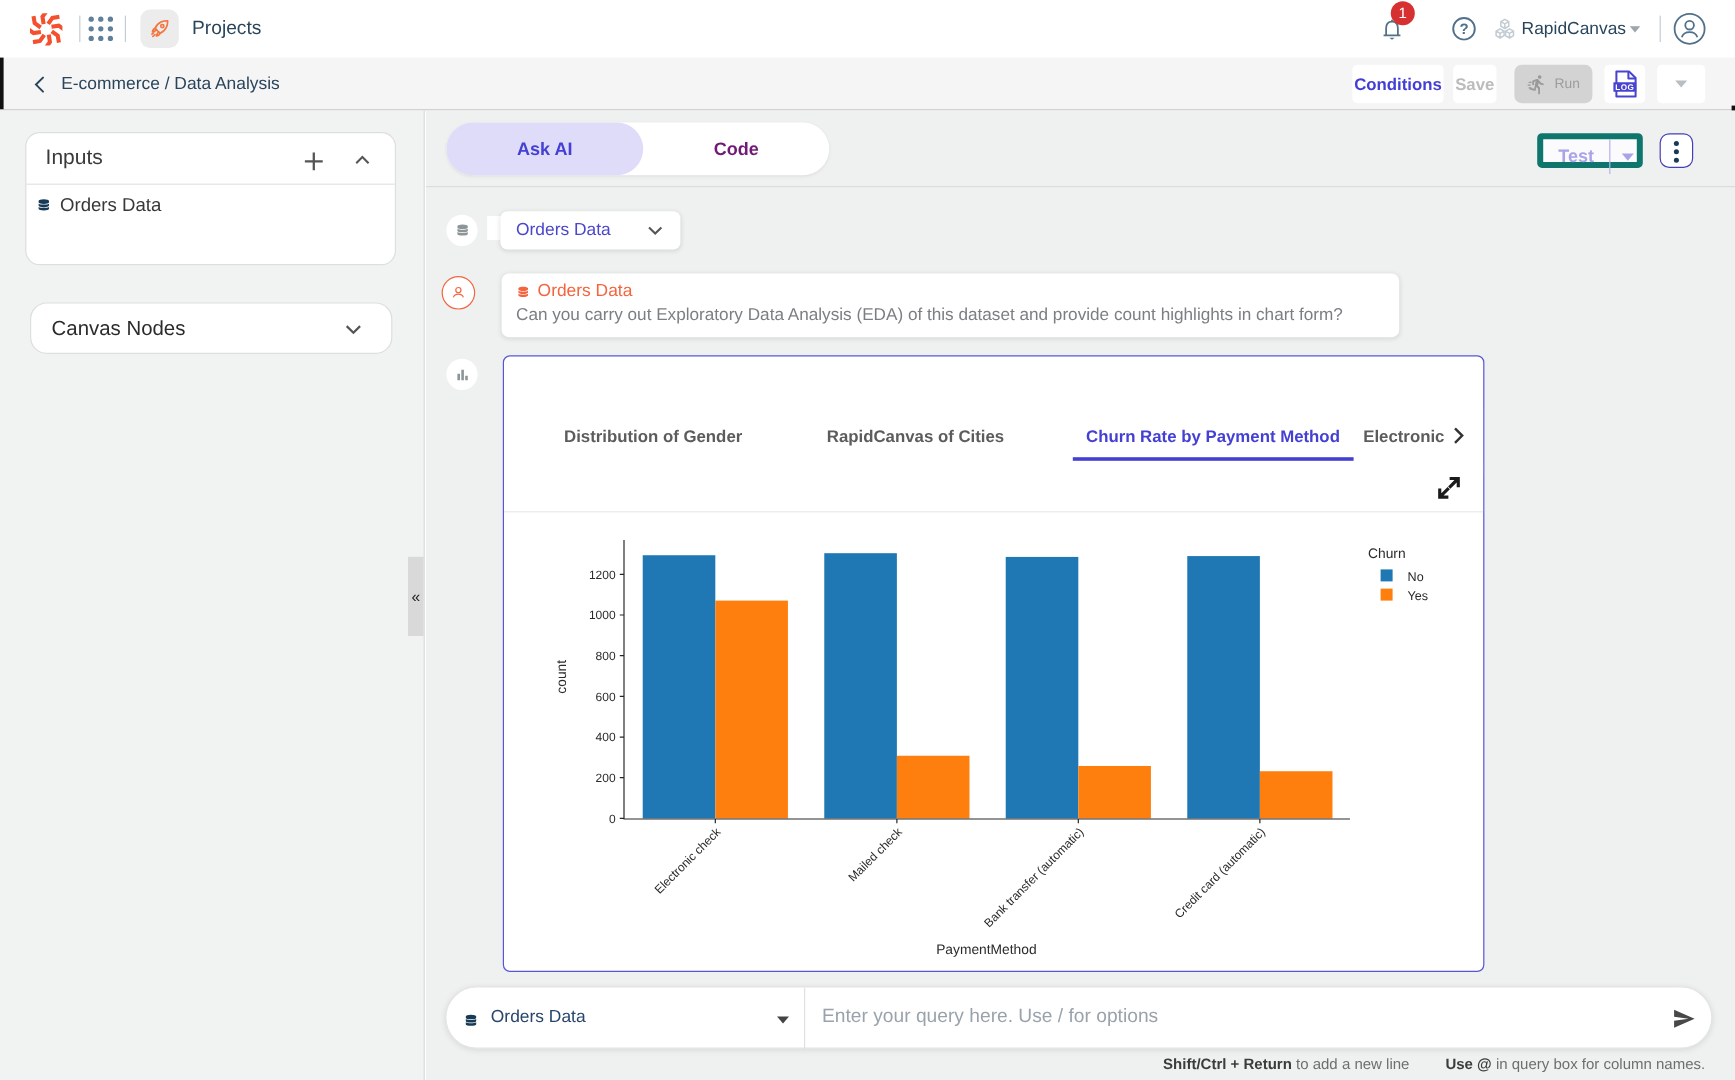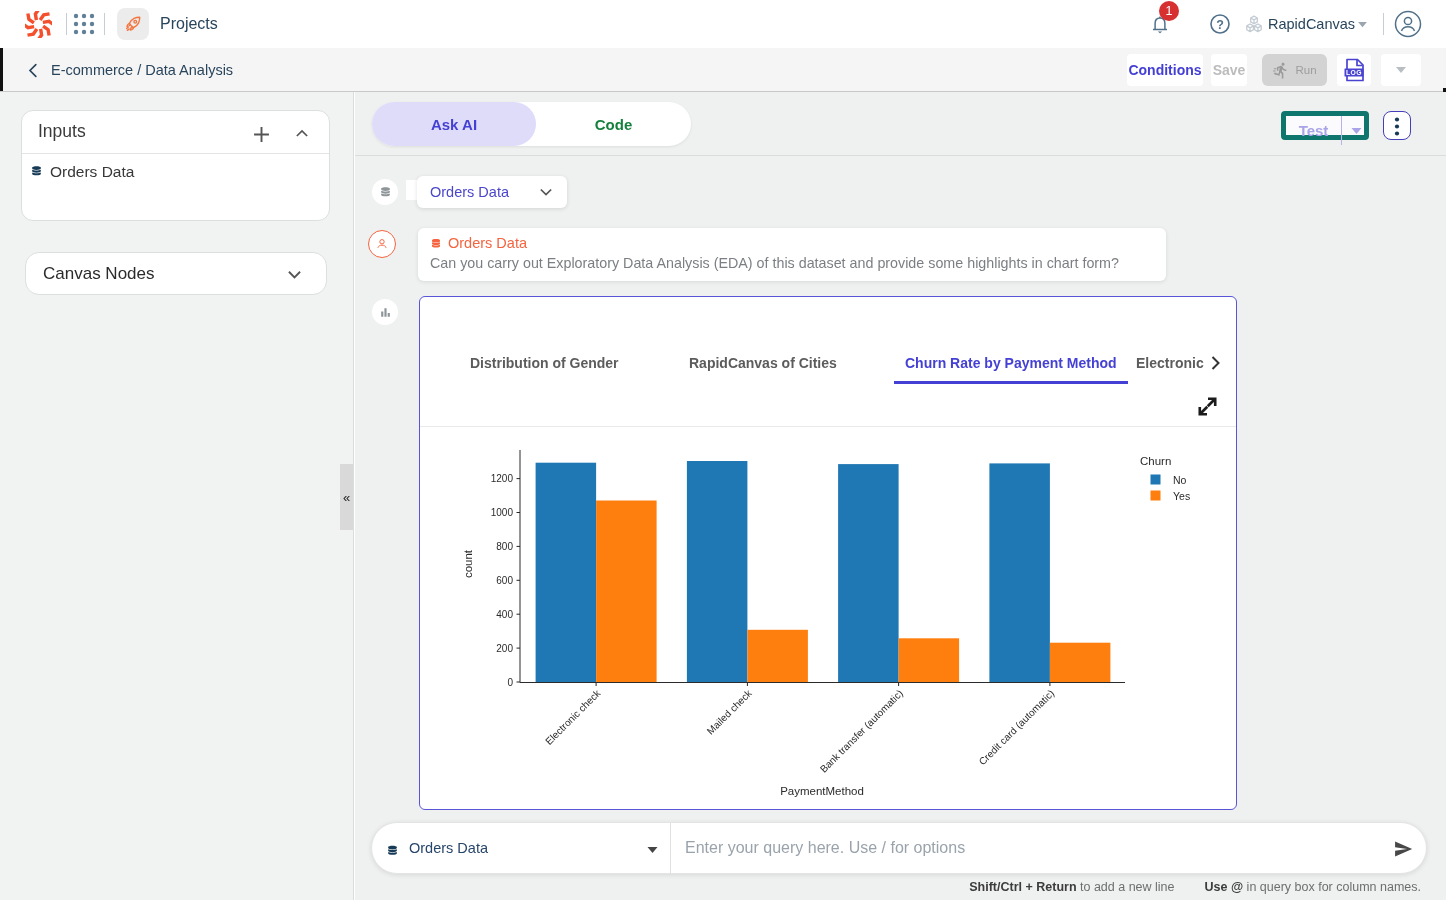--- a/index.html
+++ b/index.html
@@ -151,21 +151,21 @@
         <path d="M1 1 L7 7 L13 1"></path>
       </svg>
   </div>
   <div style="position:absolute; right:0; top:372px; width:13px; height:66px; background:#d9d9d9; display:flex; align-items:center; justify-content:center; font-size:13px; color:#222;">«</div>
 </div>
 
 <div class="main">
 
   <div style="position:absolute; left:17px; top:10px; width:319px; height:44px; background:#fff; border-radius:22px; box-shadow:0 1px 3px rgba(0,0,0,0.08);"></div>
   <div style="position:absolute; left:17px; top:10px; width:164px; height:44px; background:#dedcf9; border-radius:22px; display:flex; align-items:center; justify-content:center; color:#4540d4; font-weight:bold; font-size:15px;">Ask AI</div>
-  <div style="position:absolute; left:181px; top:10px; width:155px; height:44px; display:flex; align-items:center; justify-content:center; color:#15803d; font-weight:bold; font-size:15px;">Code</div>
+  <div style="position:absolute; left:181px; top:10px; width:155px; height:44px; display:flex; align-items:center; justify-content:center; color:#701a75; font-weight:bold; font-size:15px;">Code</div>
 
   <div style="position:absolute; left:926px; top:19px; width:88px; height:29px; border:5px solid #0f766e; border-radius:4px; background:#fbfbfd;">
     <div style="position:absolute; left:0; top:0; width:55px; height:29px; display:flex; align-items:center; justify-content:center; color:#a9a4e8; font-weight:bold; font-size:15px;">Test</div>
     <div style="position:absolute; left:55px; top:0; width:1px; height:29px; background:#b7b2ea;"></div>
     <svg style="position:absolute; left:64px; top:11px;" width="13" height="8" viewBox="0 0 12 8">
         <path d="M1 1 L6 7 L11 1 Z" fill="#a9a4e8"></path>
       </svg>
   </div>
   <div style="position:absolute; left:1028px; top:19px; width:28px; height:29px; border:1px solid #443fb8; border-radius:8px; background:#fff;">
     <svg style="position:absolute; left:9px; top:5px;" width="8" height="19" viewBox="0 0 8 19" fill="#173a56">
@@ -194,21 +194,21 @@
     <svg width="18" height="18" viewBox="0 0 28 28" fill="none" stroke="#f4643f" stroke-width="1.5">
       <circle cx="14" cy="10.5" r="3.4"></circle>
       <path d="M7.5 20 C8.5 17 11 15.8 14 15.8 C17 15.8 19.5 17 20.5 20"></path>
     </svg>
   </div>
   <div style="position:absolute; left:63px; top:136px; width:748px; height:53px; background:#fff; border-radius:6px; box-shadow:0 1px 4px rgba(0,0,0,0.10);">
     <svg style="position:absolute; left:12px; top:9px;" width="12" height="13" viewBox="0 0 24 24" fill="#f4643f">
         <path d="M12 3c-4.4 0-8 1.1-8 2.5v2c0 1.4 3.6 2.5 8 2.5s8-1.1 8-2.5v-2C20 4.1 16.4 3 12 3zm-8 6.6v2.9c0 1.4 3.6 2.5 8 2.5s8-1.1 8-2.5V9.6c-1.7 1-4.7 1.5-8 1.5s-6.3-.5-8-1.5zm0 5v2.9c0 1.4 3.6 2.5 8 2.5s8-1.1 8-2.5v-2.9c-1.7 1-4.7 1.5-8 1.5s-6.3-.5-8-1.5z"></path>
       </svg>
     <div style="position:absolute; left:30px; top:7px; font-size:14.5px; color:#f4643f;">Orders Data</div>
-    <div style="position:absolute; left:12px; top:27px; font-size:14.3px; color:#7b7f83;">Can you carry out Exploratory Data Analysis (EDA) of this dataset and provide some highlights in chart form?</div>
+    <div style="position:absolute; left:12px; top:27px; font-size:14.3px; color:#7b7f83;">Can you carry out Exploratory Data Analysis (EDA) of this dataset and provide count highlights in chart form?</div>
   </div>
 
   <div class="avatar" style="left:17px; top:207px;">
     <svg width="13" height="13" viewBox="0 0 24 24" fill="#8d9598">
         <path d="M4 20 L4 10 L8 10 L8 20 Z M10 20 L10 4 L14 4 L14 20 Z M16 20 L16 13 L20 13 L20 20 Z"></path>
       </svg>
   </div>
   <div class="chart-card">
 
 

